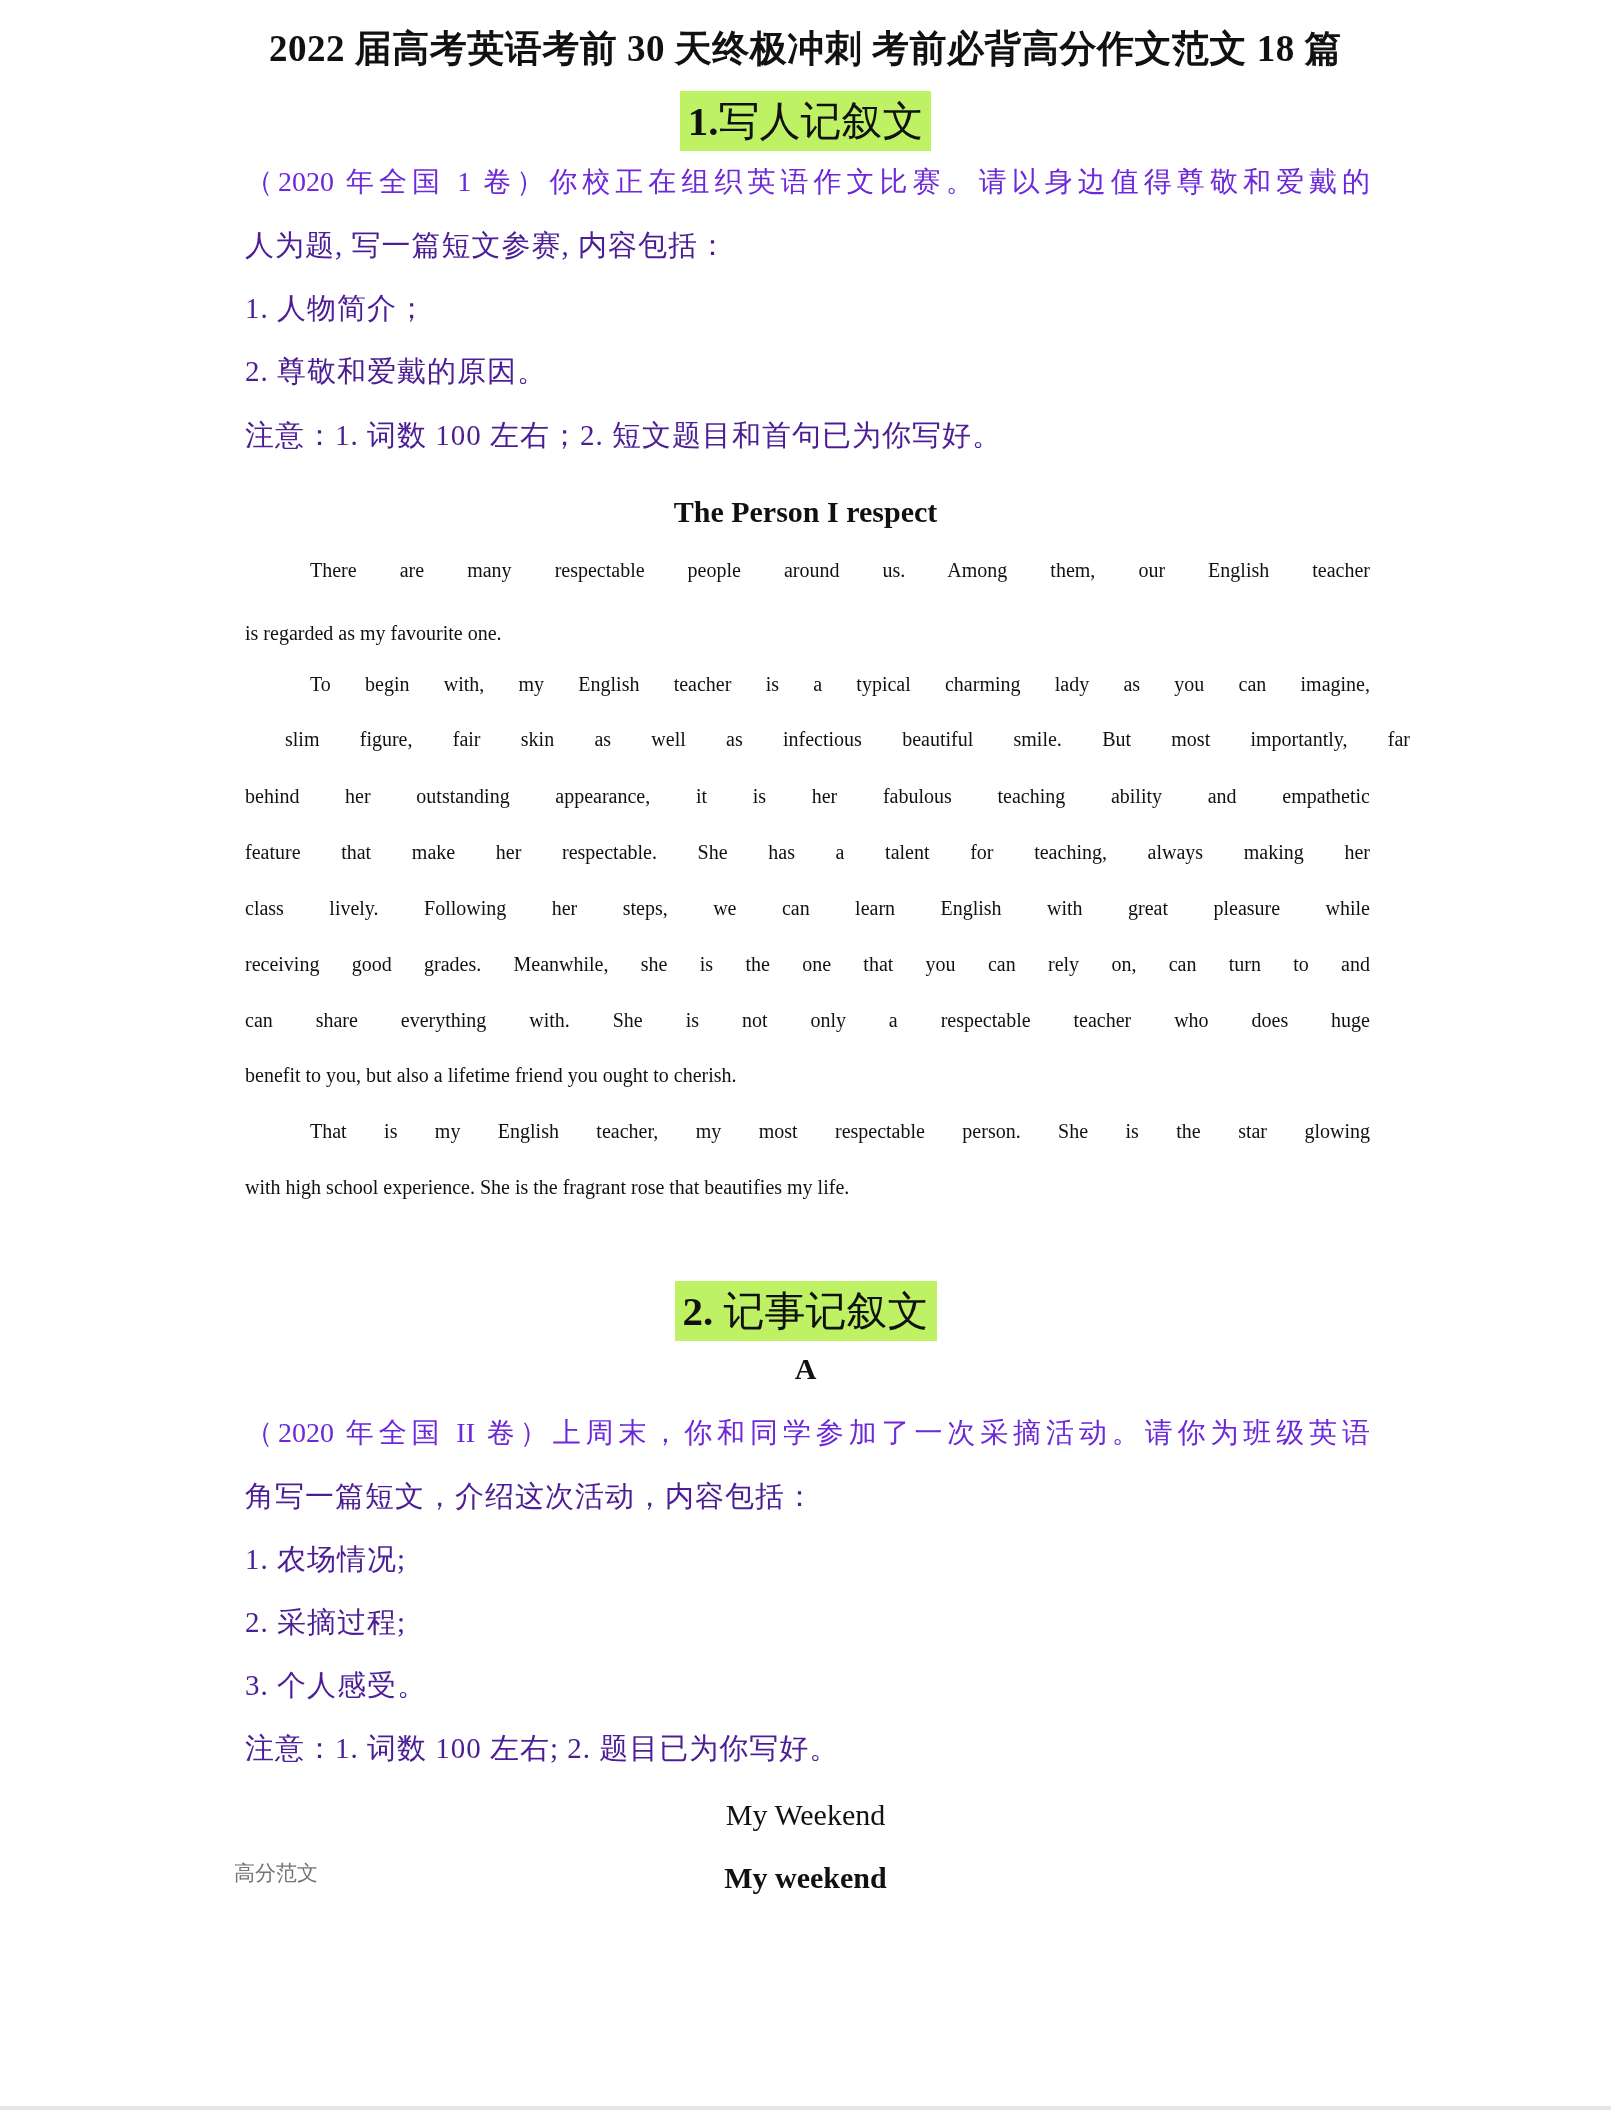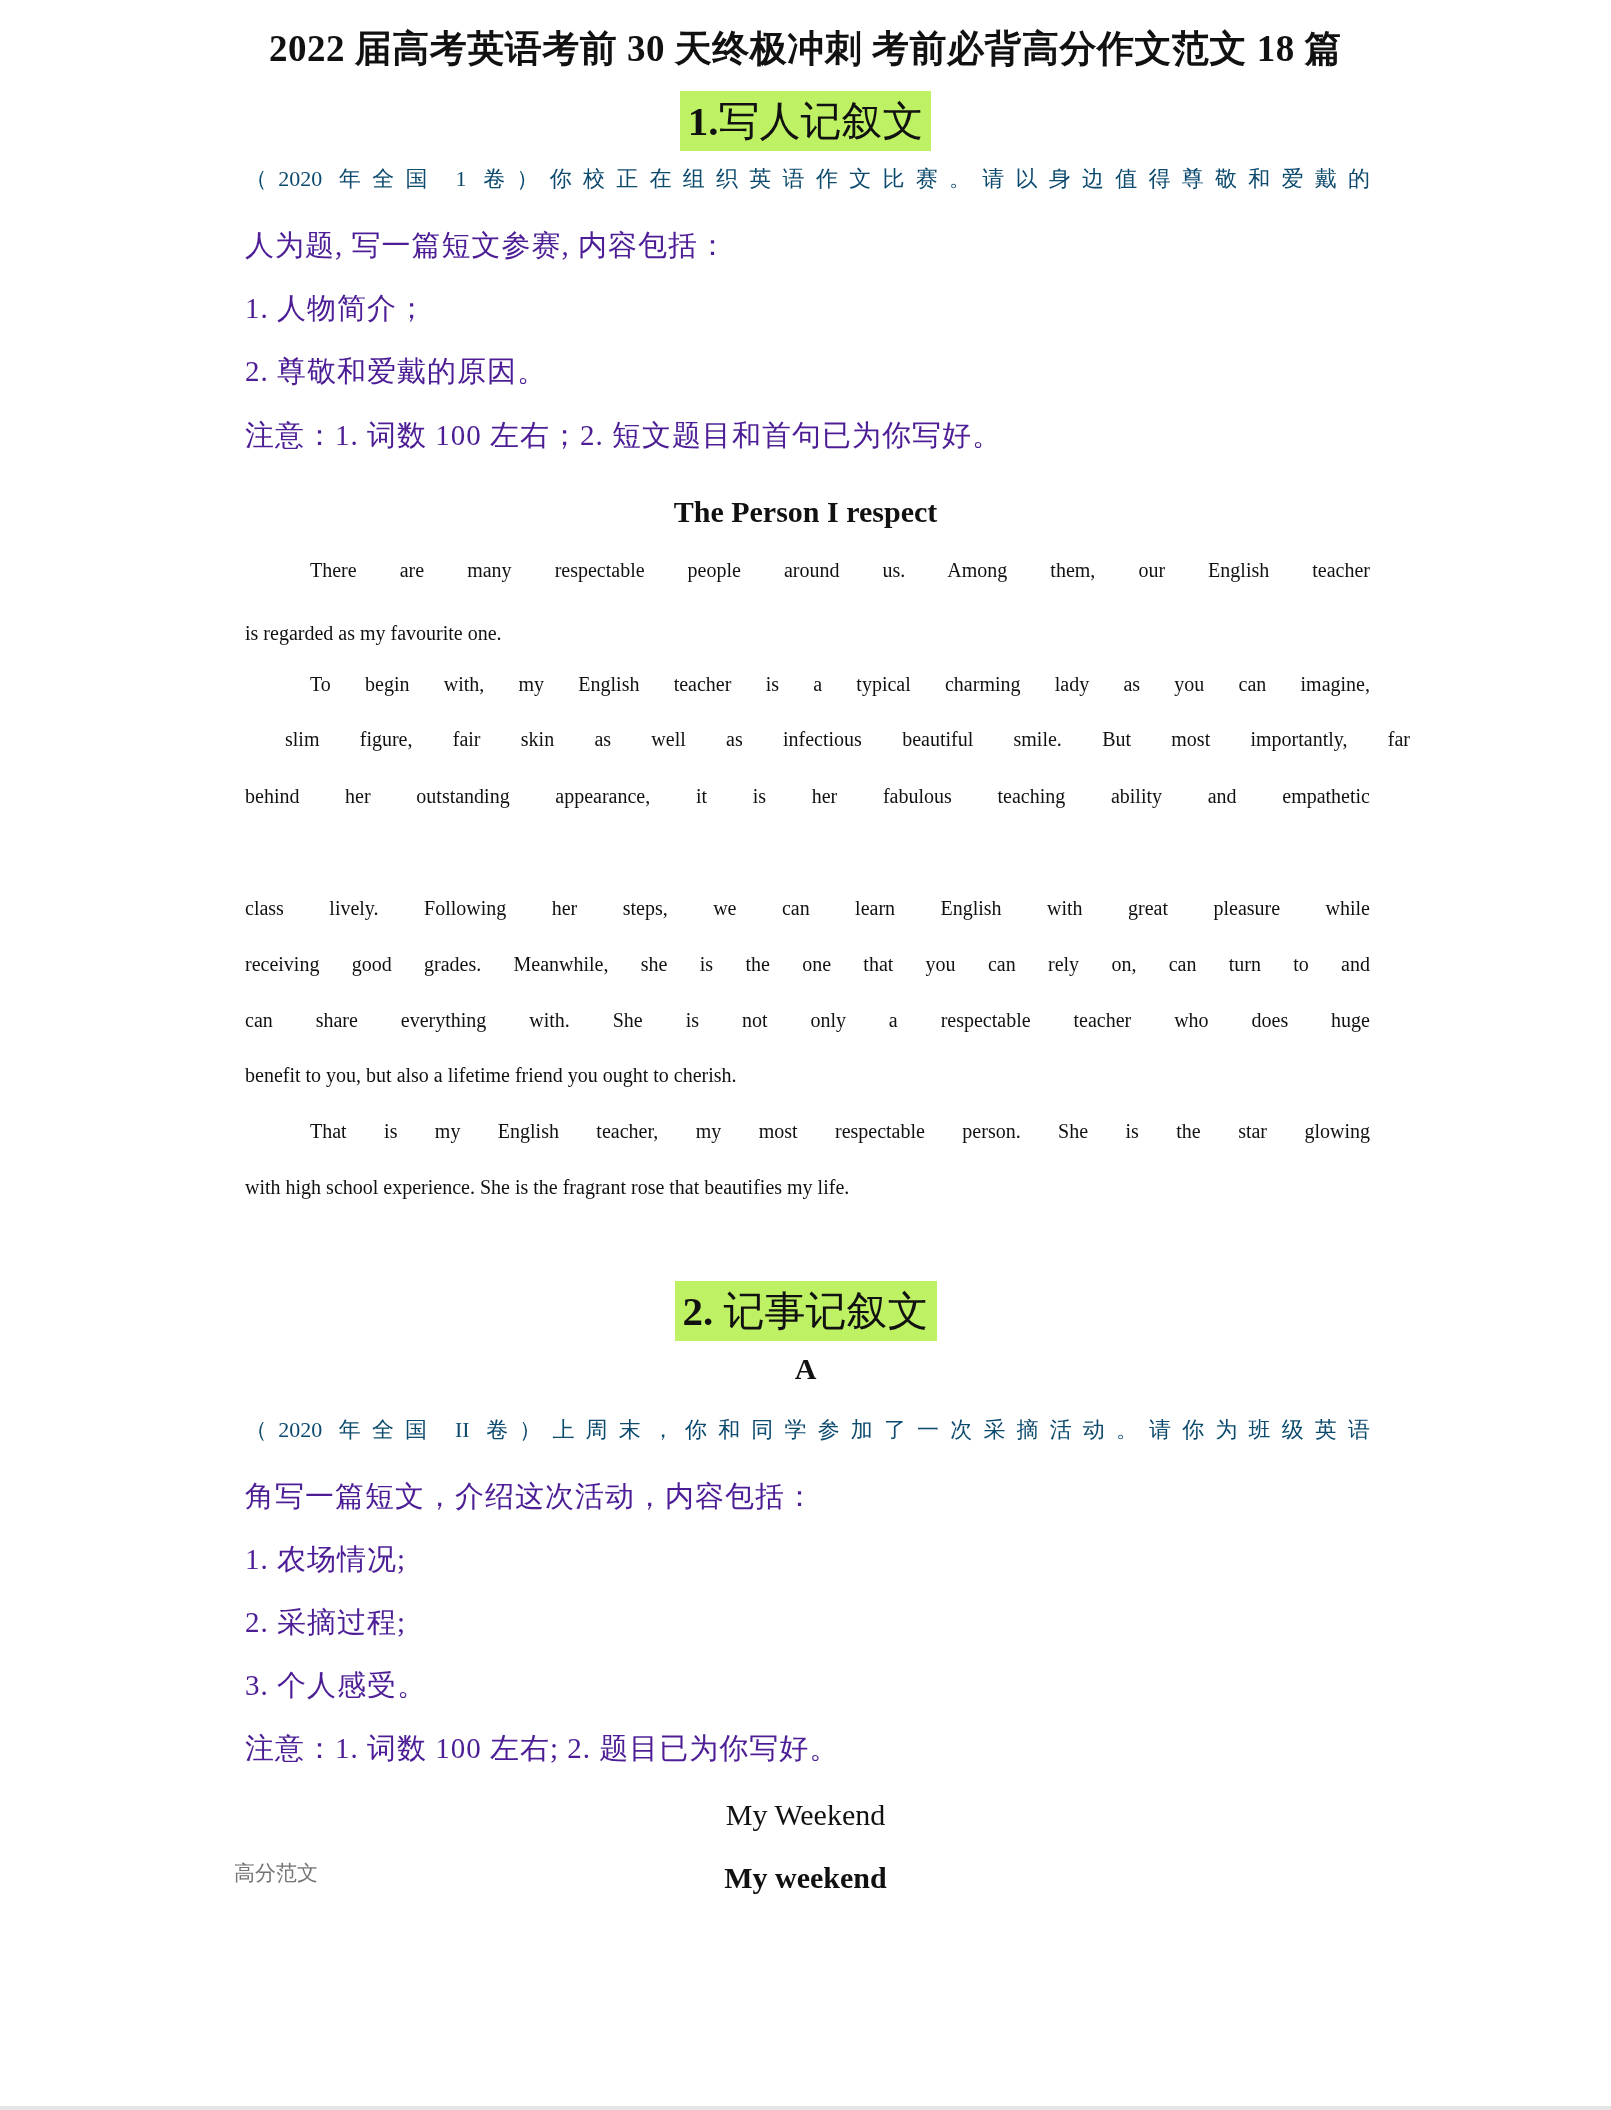--- a/index.html
+++ b/index.html
@@ -6,21 +6,21 @@
   body { width: 1611px; height: 2110px; position: relative; overflow: hidden;
          font-family: "Liberation Serif", "DejaVu Serif", serif; color: #111111; }
   .page { position: absolute; left: 0; top: 0; width: 1611px; height: 2106px; background: #ffffff; }
   .bottom-rule { position: absolute; left: 0; top: 2106px; width: 1611px; height: 4px; background: #e6e6e6; }
   .line { position: absolute; white-space: nowrap; line-height: 1; }
   .center { left: 0; width: 1611px; text-align: center; }
   .title { top: 30px; font-size: 37px; font-weight: bold; letter-spacing: 0.5px; }
   .hl { background: #bef264; padding: 7px 8px 7px 8px; font-size: 41px; }
   .hl b { font-weight: bold; }
   .cn { left: 245px; font-size: 29px; color: #4c1d95; letter-spacing: 1px; }
-  .cn-full { left: 245px; width: 1125px; font-size: 22px; color: #0c4a6e; text-align: justify; text-align-last: justify; white-space: normal; }
+  .cn-full { left: 245px; width: 1125px; font-size: 28px; color: #6d28d9; text-align: justify; text-align-last: justify; white-space: normal; }
   .en { left: 245px; width: 1125px; font-size: 20px; text-align: justify; text-align-last: justify; white-space: normal; }
   .en.indent { left: 310px; width: 1060px; }
   .en.last { text-align-last: left; }
   .essay-title { font-size: 30px; font-weight: bold; }
   .plain-title { font-size: 30px; }
   .sub-a { font-size: 30px; font-weight: bold; }
   .label-left { left: 234px; font-size: 21px; color: #737373; }
 </style>
 </head>
 <body>
@@ -39,20 +39,21 @@
   <div class="line cn" style="top:357px;">2.  尊敬和爱戴的原因。</div>
   <div class="line cn" style="top:421px;">注意：1.  词数 100 左右；2.  短文题目和首句已为你写好。</div>
 
   <div class="line center essay-title" style="top:497px;">The Person I respect</div>
 
   <div class="line en indent" style="top:560px;">There are many respectable people around us. Among them, our English teacher</div>
   <div class="line en last" style="top:623px;">is regarded as my favourite one.</div>
   <div class="line en indent" style="top:674px;">To begin with, my English teacher is a typical charming lady as you can imagine,</div>
   <div class="line en" style="top:729px;margin-left:40px;">slim figure, fair skin as well as infectious beautiful smile. But most importantly, far</div>
   <div class="line en" style="top:786px;">behind her outstanding appearance, it is her fabulous teaching ability and empathetic</div>
+  <div class="line en" style="top:842px;">feature that make her respectable. She has a talent for teaching, always making her</div>
   <div class="line en" style="top:954px;">receiving good grades. Meanwhile, she is the one that you can rely on, can turn to and</div>
   <div class="line en" style="top:898px;">class lively. Following her steps, we can learn English with great pleasure while</div>
   <div class="line en" style="top:1010px;">can share everything with. She is not only a respectable teacher who does huge</div>
   <div class="line en last" style="top:1065px;">benefit to you, but also a lifetime friend you ought to cherish.</div>
   <div class="line en indent" style="top:1121px;">That is my English teacher, my most respectable person. She is the star glowing</div>
   <div class="line en last" style="top:1177px;">with high school experience. She is the fragrant rose that beautifies my life.</div>
 
   <div class="line center" style="top:1291px;">
     <span class="hl"><b>2.</b> <span>记事记叙文</span></span>
   </div>

